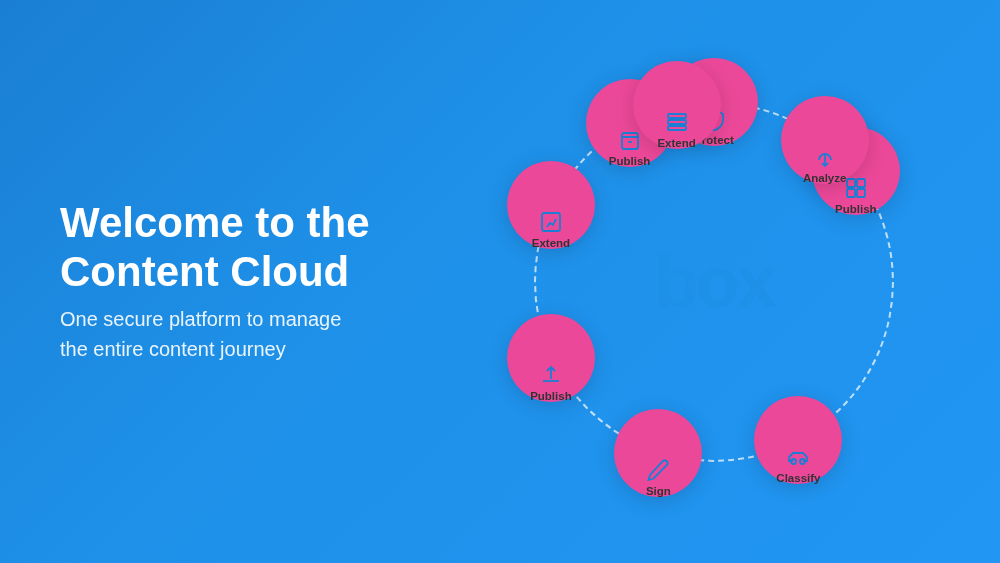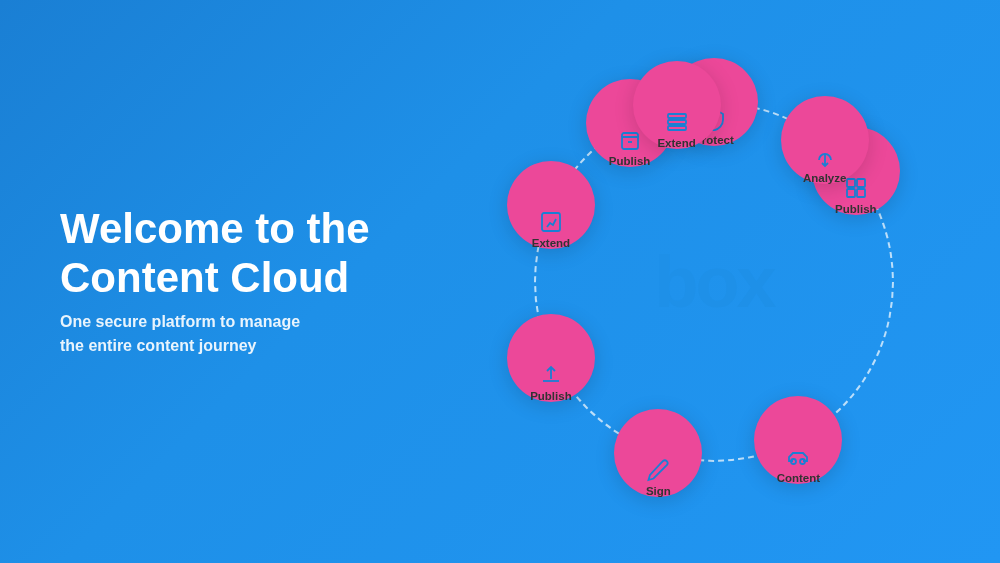--- a/index.html
+++ b/index.html
@@ -29,24 +29,24 @@
 
     .welcome-title {
       font-size: 42px;
       font-weight: 700;
       color: #ffffff;
       line-height: 1.15;
       margin-bottom: 8px;
     }
 
     .welcome-subtitle {
-      font-size: 16px;
+      font-size: 20px;
       color: rgba(255,255,255,0.9);
       line-height: 1.5;
-      font-weight: 700;
+      font-weight: 400;
     }
 
     
     .right-section {
       flex: 1;
       position: relative;
       height: 563px;
     }
 
     .diagram-wrapper {
@@ -164,21 +164,21 @@
 
 
       <div class="node" style="top: calc(50% + 180px * 0.883); left: calc(50% + 180px * 0.469);">
         <div class="node-icon">
           <svg viewBox="0 0 24 24" fill="none" stroke="#1a7fd4" stroke-width="1.8">
             <path d="M7 16H3v-4l4-4h10l4 4v4h-4"></path>
             <circle cx="7.5" cy="16.5" r="2.5"></circle>
             <circle cx="16.5" cy="16.5" r="2.5"></circle>
           </svg>
         </div>
-        <span class="node-label">Content</span>
+        <span class="node-label">Classify</span>
       </div>
 
       <div class="node" style="top: calc(50% + 180px * 0.951); left: calc(50% + 180px * -0.309);">
         <div class="node-icon">
           <svg viewBox="0 0 24 24" fill="none" stroke="#1a7fd4" stroke-width="1.8">
             <path d="M17 3a2.85 2.85 0 014 4L7.5 20.5l-5 1.5 1.5-5L17 3z"></path>
           </svg>
         </div>
         <span class="node-label">Sign</span>
       </div>

